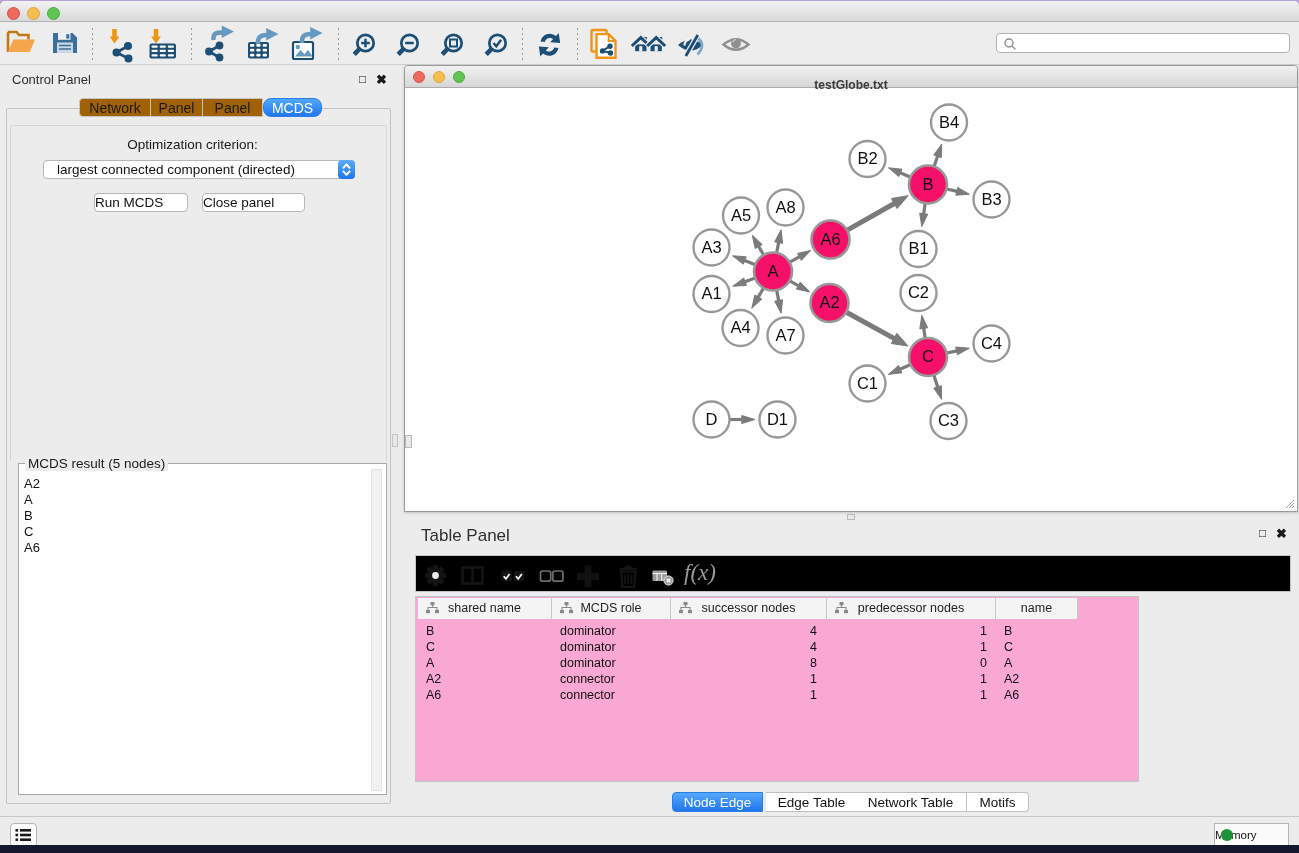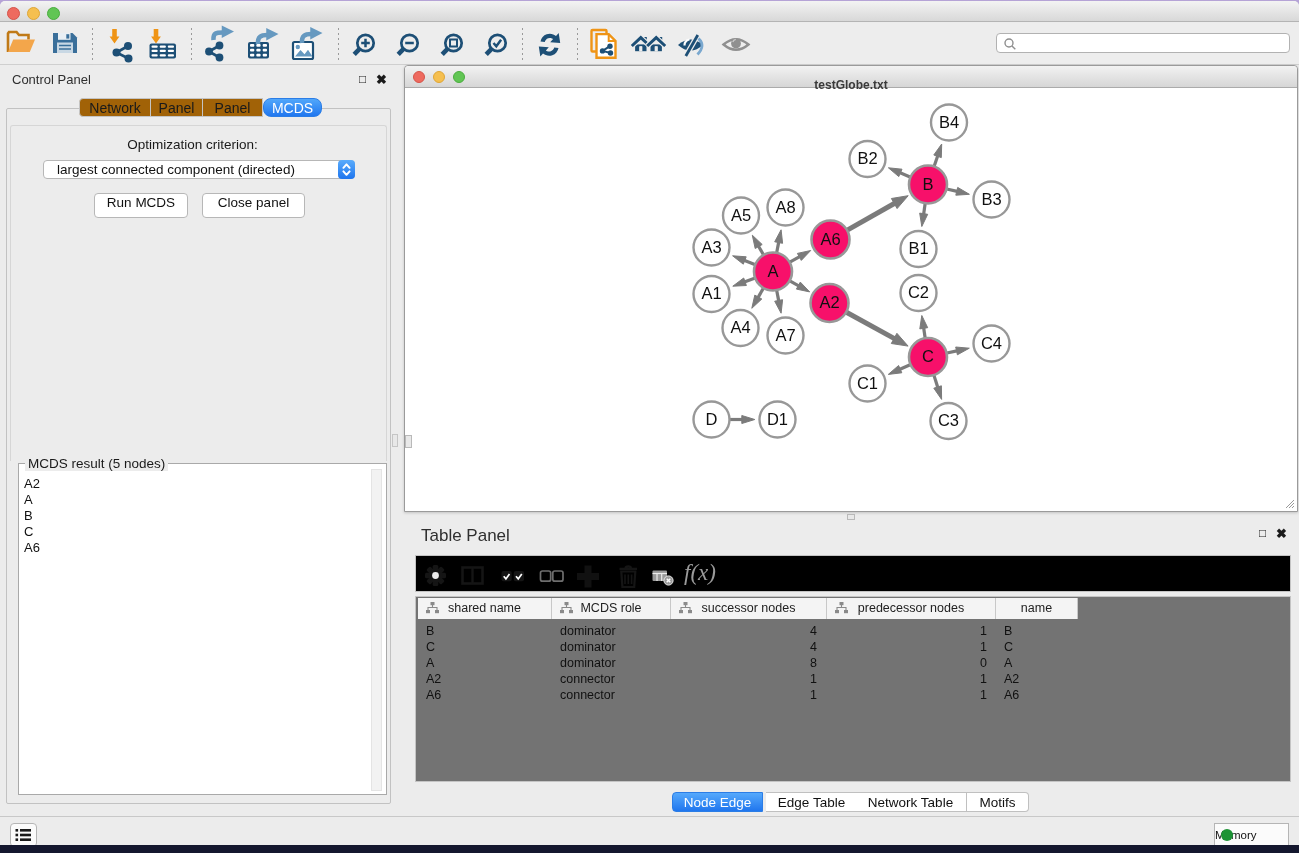--- a/index.html
+++ b/index.html
@@ -12,34 +12,34 @@
 .sep{position:absolute;top:5px;height:32px;width:1px;background:repeating-linear-gradient(#9a9a9a 0 2px,transparent 2px 5px)}
 #search{position:absolute;left:996px;top:32px;width:294px;height:20px;background:#fff;border:1px solid #b2b2b2;border-radius:4px}
 
 #cp-title{position:absolute;left:12px;top:71px;font-size:13px;color:#2f2f2f}
 #cp-box{position:absolute;left:6px;top:107px;width:385px;height:696px;border:1px solid #c2c2c2;background:#ececec;border-radius:2px}
 #cp-inner{position:absolute;left:3px;top:16px;width:377px;height:336px;border:1px solid #d6d6d6;border-bottom:none;background:#ececec;border-radius:3px 3px 0 0}
 .cptab{position:absolute;top:97px;height:19px;border:1px solid #c4c4c4;background:#a16207;color:#1a1a1a;font-size:14px;text-align:center;line-height:18px}
 #optlabel{position:absolute;left:0;width:385px;top:136px;text-align:center;font-size:13.5px;color:#1a1a1a}
 #dropdown{position:absolute;left:43px;top:159px;width:312px;height:19px;background:#fff;border:1px solid #b7b7b7;border-radius:4px;font-size:13.5px;color:#111;line-height:17px;padding-left:13px}
 #dropstep{position:absolute;right:-1px;top:-1px;width:17px;height:19px;border-radius:4px;background:linear-gradient(#5aacfc,#1e75ee)}
-.btn{position:absolute;top:192px;height:25px;background:#fff;border:1px solid #b7b7b7;border-radius:4px;font-size:13.5px;color:#111;text-align:center;line-height:17px}
+.btn{position:absolute;top:192px;height:19px;background:#fff;border:1px solid #b7b7b7;border-radius:4px;font-size:13.5px;color:#111;line-height:17px}
 #mcdsbox{position:absolute;left:11px;top:354px;width:369px;height:332px;background:#fff;border:1px solid #a9a9a9}
 #mcdsleg{position:absolute;left:6px;top:-8px;background:#ececec;padding:0 3px;font-size:13.5px;color:#1a1a1a}
 #mcdslist{position:absolute;left:1px;top:12px;width:352px;font-size:13px;color:#111;line-height:16px;padding-left:4px}
 #mcdssb{position:absolute;right:4px;top:5px;width:11px;height:322px;background:#f2f2f2;border:1px solid #e4e4e4}
 
 #nw{position:absolute;left:404px;top:64px;width:894px;height:447px;background:#fff;border:1px solid #9a9a9a;border-radius:4px 4px 0 0;box-shadow:0 1px 3px rgba(0,0,0,.18)}
 #nw-tb{position:absolute;left:0;top:0;width:892px;height:22px;background:linear-gradient(#f2f2f2,#d6d6d6);border-bottom:1px solid #ababab;border-radius:4px 4px 0 0}
 #nw-tb .t{position:absolute;left:0;right:0;top:12px;text-align:center;font-size:12px;font-weight:bold;color:#3a3a3a}
 #graphwrap{position:absolute;left:1px;top:23px;width:890px;height:422px;background:#fff;overflow:hidden}
 
 #tp-title{position:absolute;left:421px;top:525px;font-size:17px;color:#2f2f2f}
 #tp-toolbar{position:absolute;left:415px;top:554px;width:876px;height:37px;background:#000000;border:1px solid #c4c4c4}
-#tp-table{position:absolute;left:415px;top:595px;width:876px;height:186px;background:#737373;border:1px solid #c4c4c4}
+#tp-table{position:absolute;left:415px;top:595px;width:724px;height:186px;background:#f9a8d4;border:1px solid #c4c4c4}
 .th{position:absolute;top:1px;height:21px;background:#f4f4f4;border-right:1px solid #c8c8c8;font-size:12.5px;color:#222;text-align:center;line-height:21px}
 .td{position:absolute;font-size:12.5px;color:#111;height:16px;line-height:16px}
 .tabseg{position:absolute;top:791px;height:20px;border:1px solid #c0c0c0;background:#fff;font-size:13.5px;color:#111;text-align:center;line-height:19px}
 #statusline{position:absolute;left:0;top:815px;width:1299px;height:1px;background:#c8c8c8}
 #statusbar{position:absolute;left:0;top:816px;width:1299px;height:29px;background:#ececec}
 #bottomstrip{position:absolute;left:0;top:845px;width:1299px;height:8px;background:#14172e}
 .winctl{position:absolute;font-size:13px;color:#1a1a1a}
 </style></head><body>
 <div id="appwin">
   <div id="titlebar">

